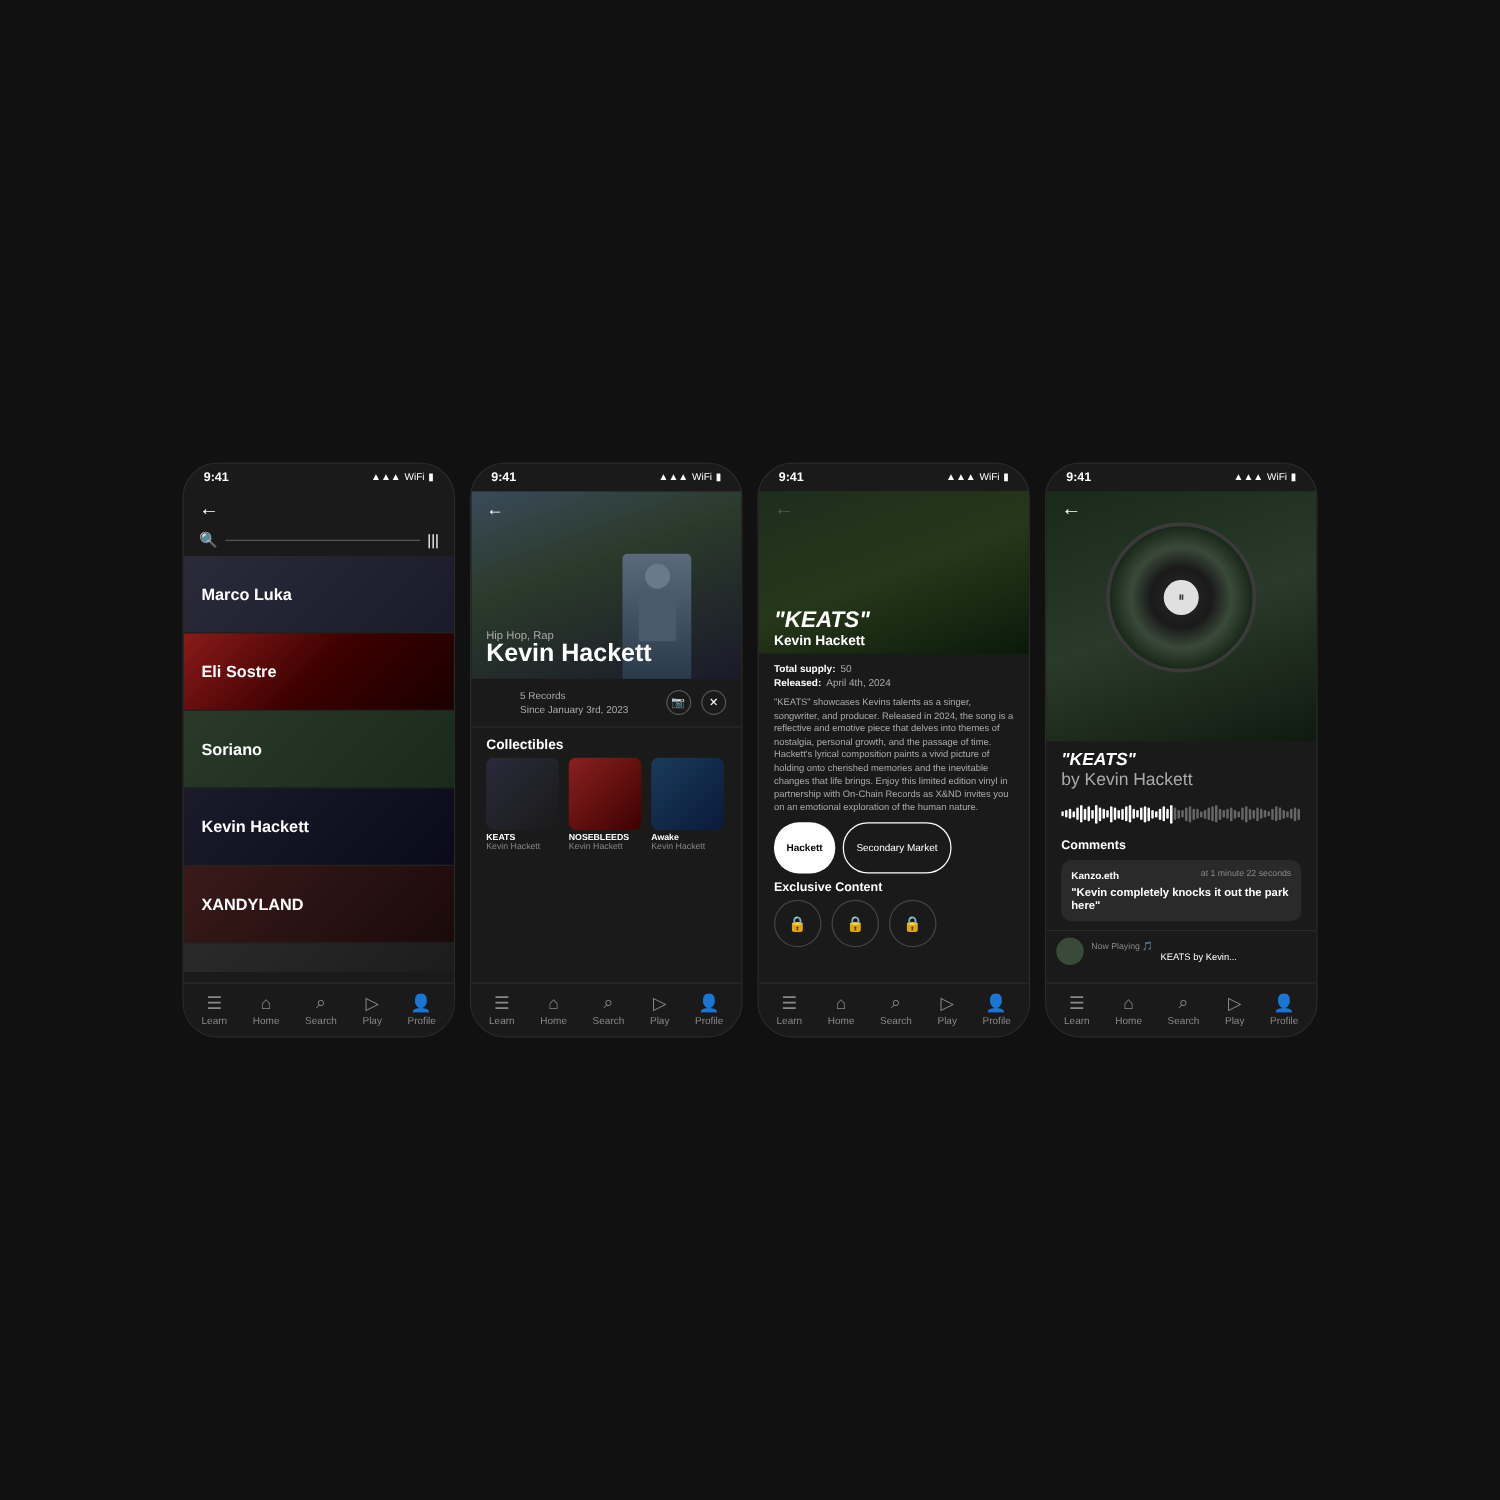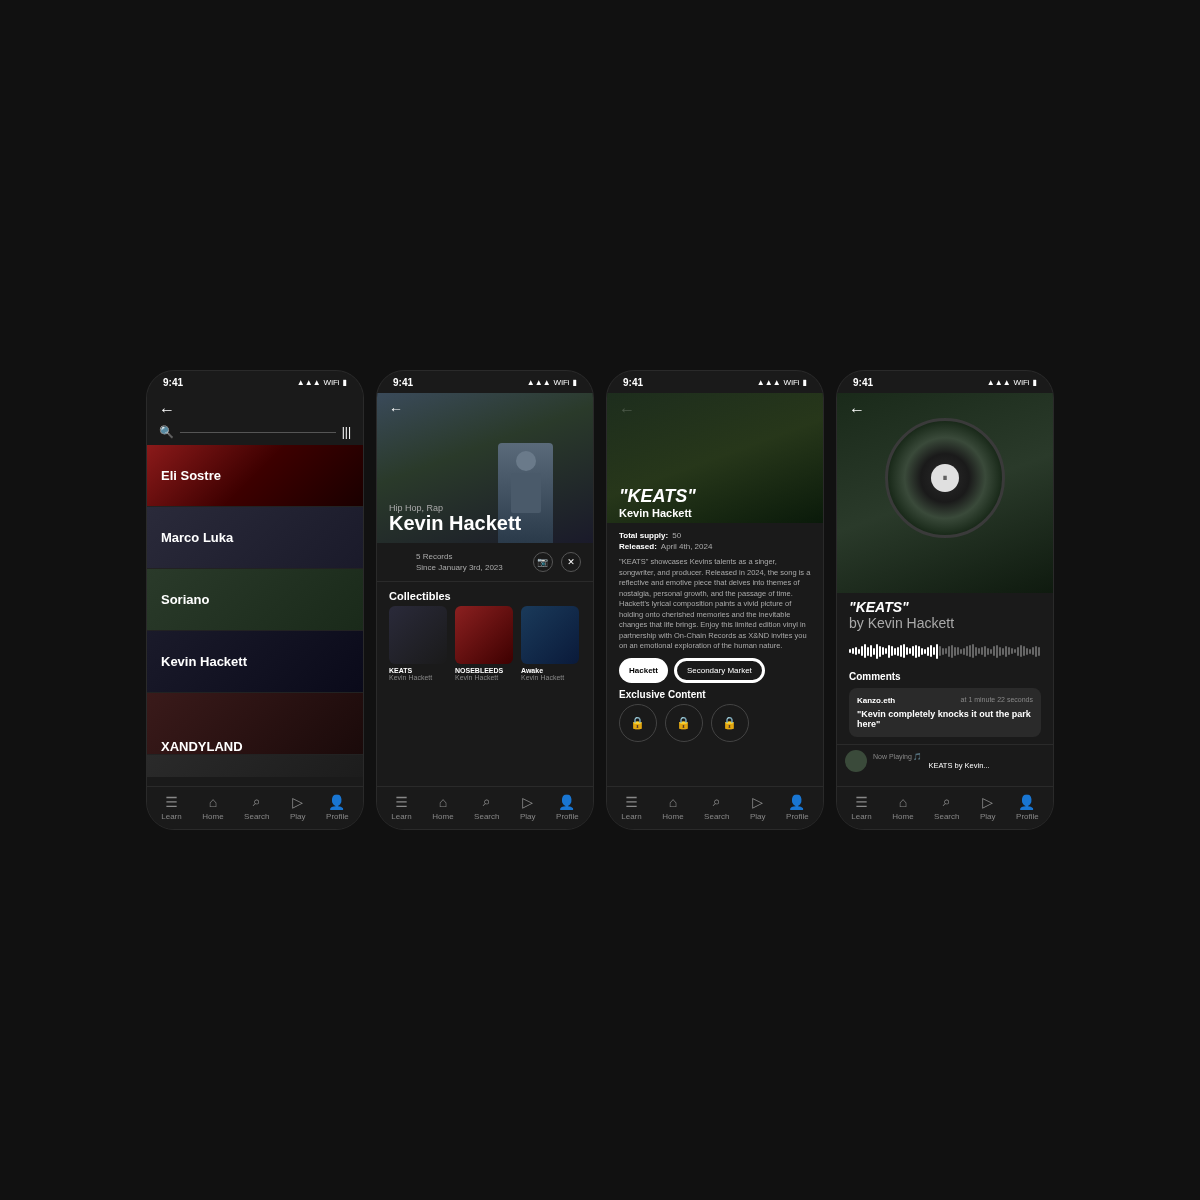--- a/index.html
+++ b/index.html
@@ -25,21 +25,21 @@
       overflow: hidden;
       display: flex;
       flex-direction: column;
       position: relative;
       border: 1px solid #2a2a2a;
     }
     
     .status-bar {
       display: flex;
       justify-content: space-between;
-      align-items: center;
+      align-items: flex-start;
       padding: 6px 16px 4px;
       background: transparent;
       position: absolute;
       top: 0;
       left: 0;
       right: 0;
       z-index: 10;
     }
     .status-time {
       font-size: 10px;
@@ -143,21 +143,21 @@
       z-index: 2;
       color: #fff;
       font-size: 13px;
       font-weight: 600;
       padding-left: 14px;
     }
     .artist-eli { background: linear-gradient(135deg, #8B1A1A 0%, #3d0000 50%, #1a0000 100%); }
     .artist-marco { background: linear-gradient(135deg, #2a2a3a 0%, #1a1a2a 100%); }
     .artist-soriano { background: linear-gradient(135deg, #2a3a2a 0%, #1a2a1a 100%); }
     .artist-kevin { background: linear-gradient(135deg, #1a1a2a 0%, #0a0a1a 100%); }
-    .artist-xandy { background: linear-gradient(135deg, #3a1a1a 0%, #1a0a0a 100%); align-items: flex-end; }
+    .artist-xandy { background: linear-gradient(135deg, #3a1a1a 0%, #1a0a0a 100%); }
     .artist-adrian { background: linear-gradient(135deg, #2a2a2a 0%, #1a1a1a 100%); }
     .p2-hero-section {
       height: 150px;
       position: relative;
       background: linear-gradient(160deg, #3a4a5a 0%, #2a3a2a 40%, #1a1a2a 100%);
     }
     .p2-genre {
       position: absolute;
       bottom: 30px;
       left: 12px;
@@ -301,22 +301,22 @@
       border: none;
       padding: 5px 10px;
       border-radius: 20px;
       font-size: 8px;
       font-weight: 600;
       cursor: pointer;
     }
     .p3-btn-secondary {
       background: transparent;
       color: #fff;
-      border: 3px solid #ffffff;
-      padding: 5px 10px;
+      border: 1px solid #ffffff;
+      padding: 15px 10px;
       border-radius: 20px;
       font-size: 8px;
       cursor: pointer;
     }
     .p3-exclusive-title {
       color: #fff;
       font-size: 10px;
       font-weight: 600;
       margin: 6px 0 4px;
     }
@@ -487,25 +487,25 @@
       <div class="phone1-content">
         <div class="p1-header">
           <span class="back-btn">←</span>
         </div>
         <div class="p1-search">
           <span class="search-icon-sm">🔍</span>
           <div class="search-line"></div>
           <span class="filter-icon">|||</span>
         </div>
 
+        <div class="artist-list-item artist-marco">
+          <span class="artist-name-text">Marco Luka</span>
+        </div>
         <div class="artist-list-item artist-eli">
           <span class="artist-name-text">Eli Sostre</span>
-        </div>
-        <div class="artist-list-item artist-marco">
-          <span class="artist-name-text">Marco Luka</span>
         </div>
         <div class="artist-list-item artist-soriano">
           <span class="artist-name-text">Soriano</span>
         </div>
         <div class="artist-list-item artist-kevin">
           <span class="artist-name-text">Kevin Hackett</span>
         </div>
         <div class="artist-list-item artist-xandy">
           <span class="artist-name-text">XANDYLAND</span>
         </div>

